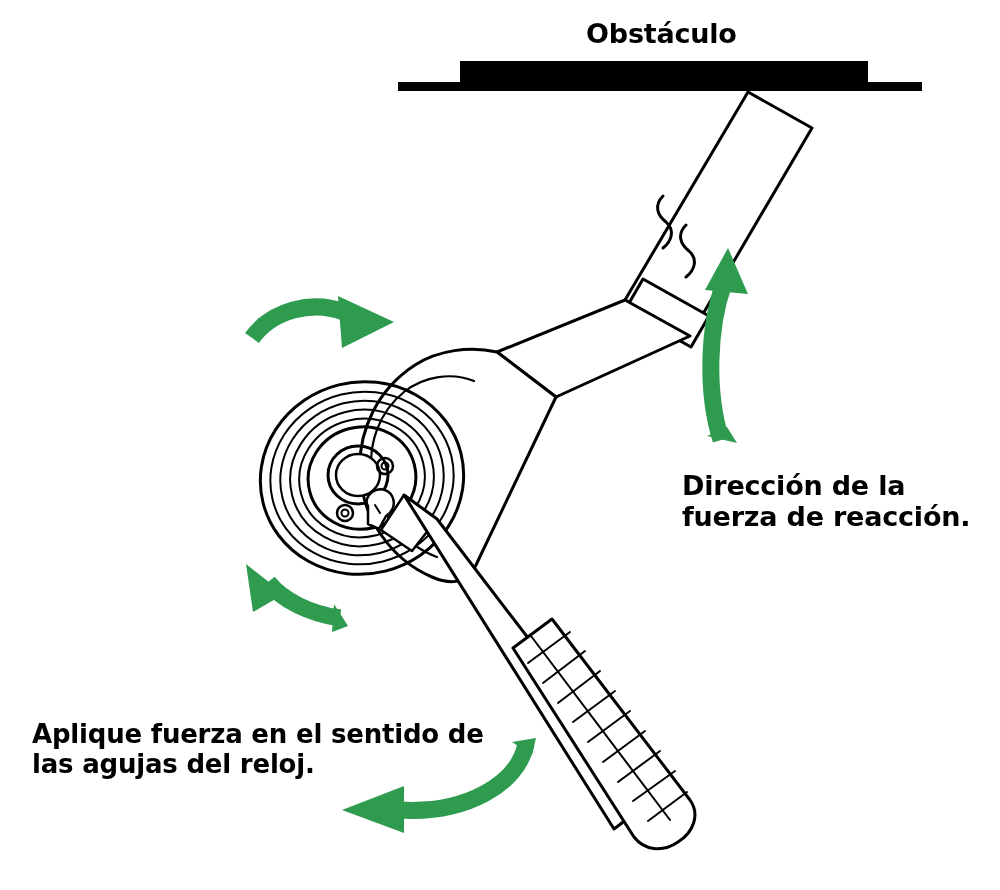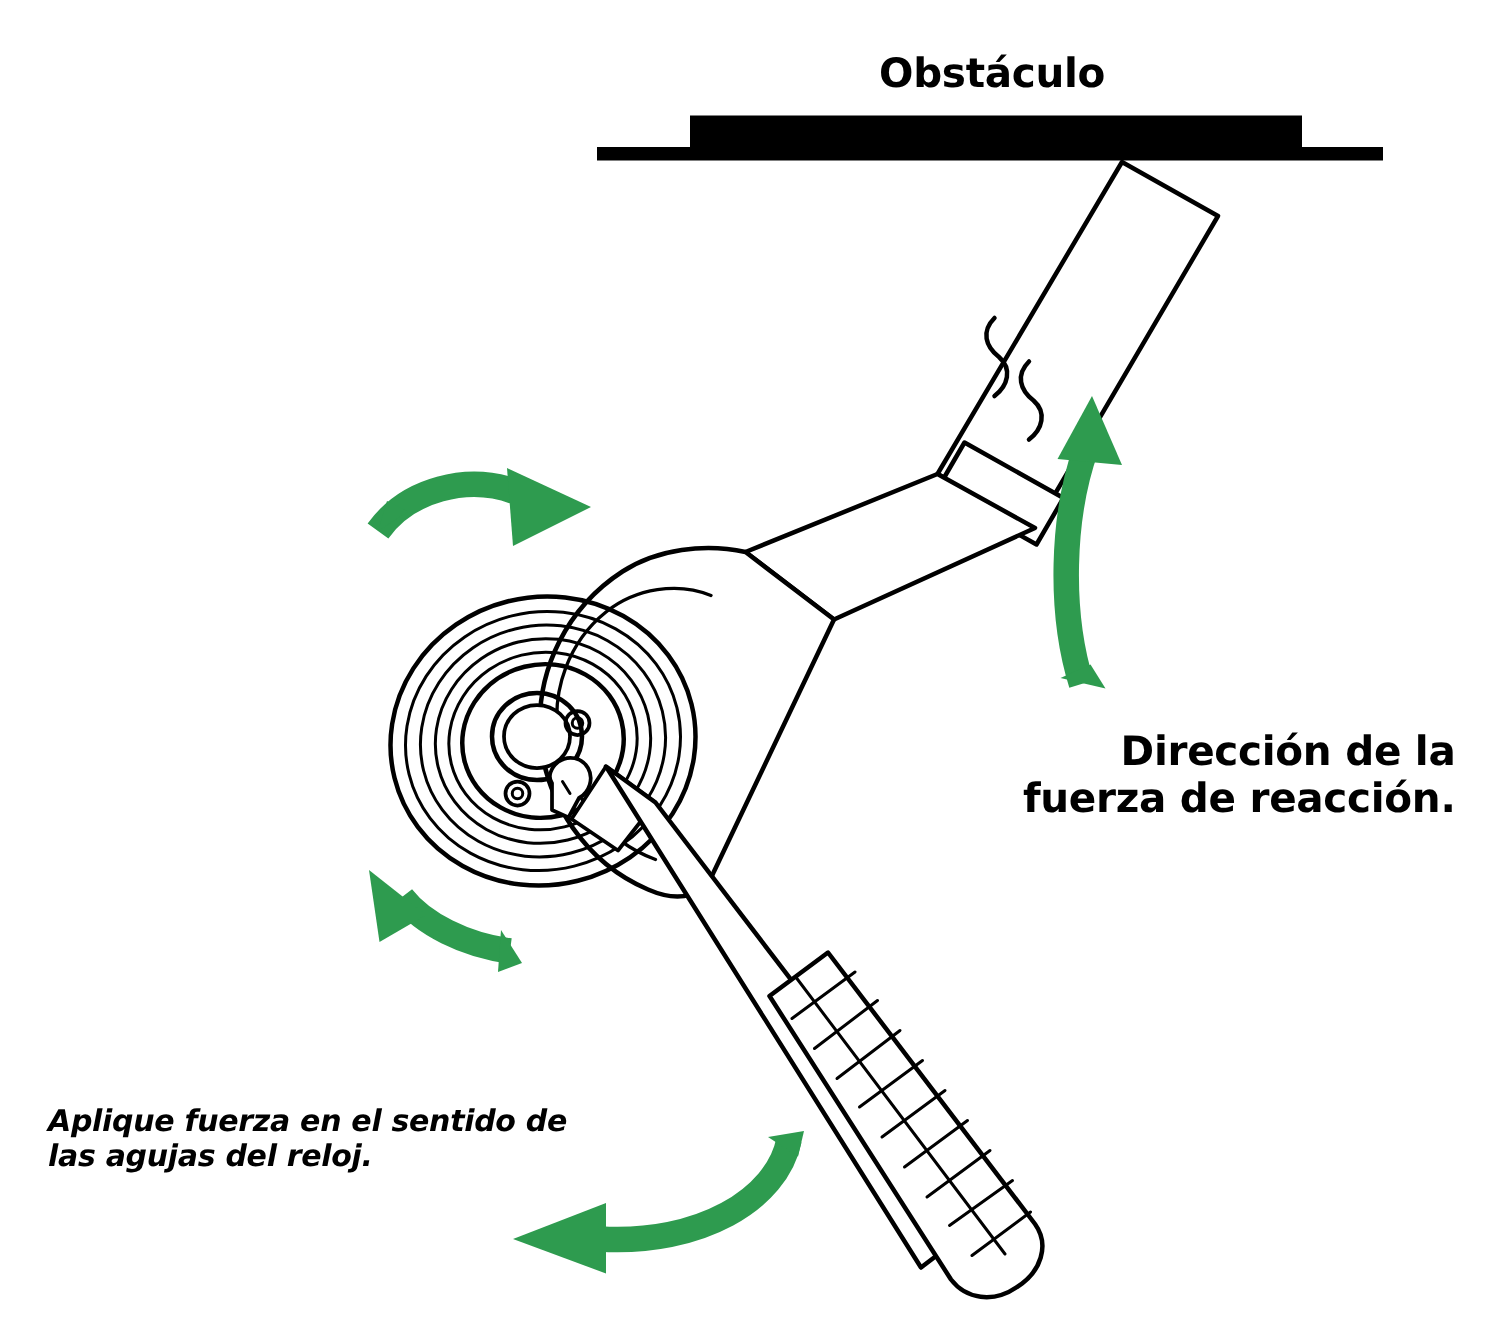--- a/index.html
+++ b/index.html
@@ -10,21 +10,21 @@
   body {
     width: 1000px;
     height: 890px;
     font-family: "DejaVu Sans", "Liberation Sans", sans-serif;
     position: relative;
     overflow: hidden;
   }
   #stage {
     position: absolute;
     left: 0;
-    top: 16px;
+    top: 0;
     width: 1000px;
     height: 830px;
   }
   #diagram-svg {
     position: absolute;
     left: 0;
     top: 0;
     width: 1000px;
     height: 890px;
   }
@@ -43,27 +43,25 @@
   }
   #label-torque {
     left: 62px;
     top: 226px;
     font-size: 27px;
   }
   #label-reaction {
     left: 682px;
     top: 470px;
     font-size: 27px;
-    text-align: right;
   }
   #label-clockwise {
     left: 32px;
     top: 720px;
-    font-size: 20px;
-    font-style: italic;
+    font-size: 26px;
   }
 </style>
 </head>
 <body>
 
 <div id="stage">
 
   <svg id="diagram-svg" viewBox="0 0 1000 890" xmlns="http://www.w3.org/2000/svg">
 
     <g>

